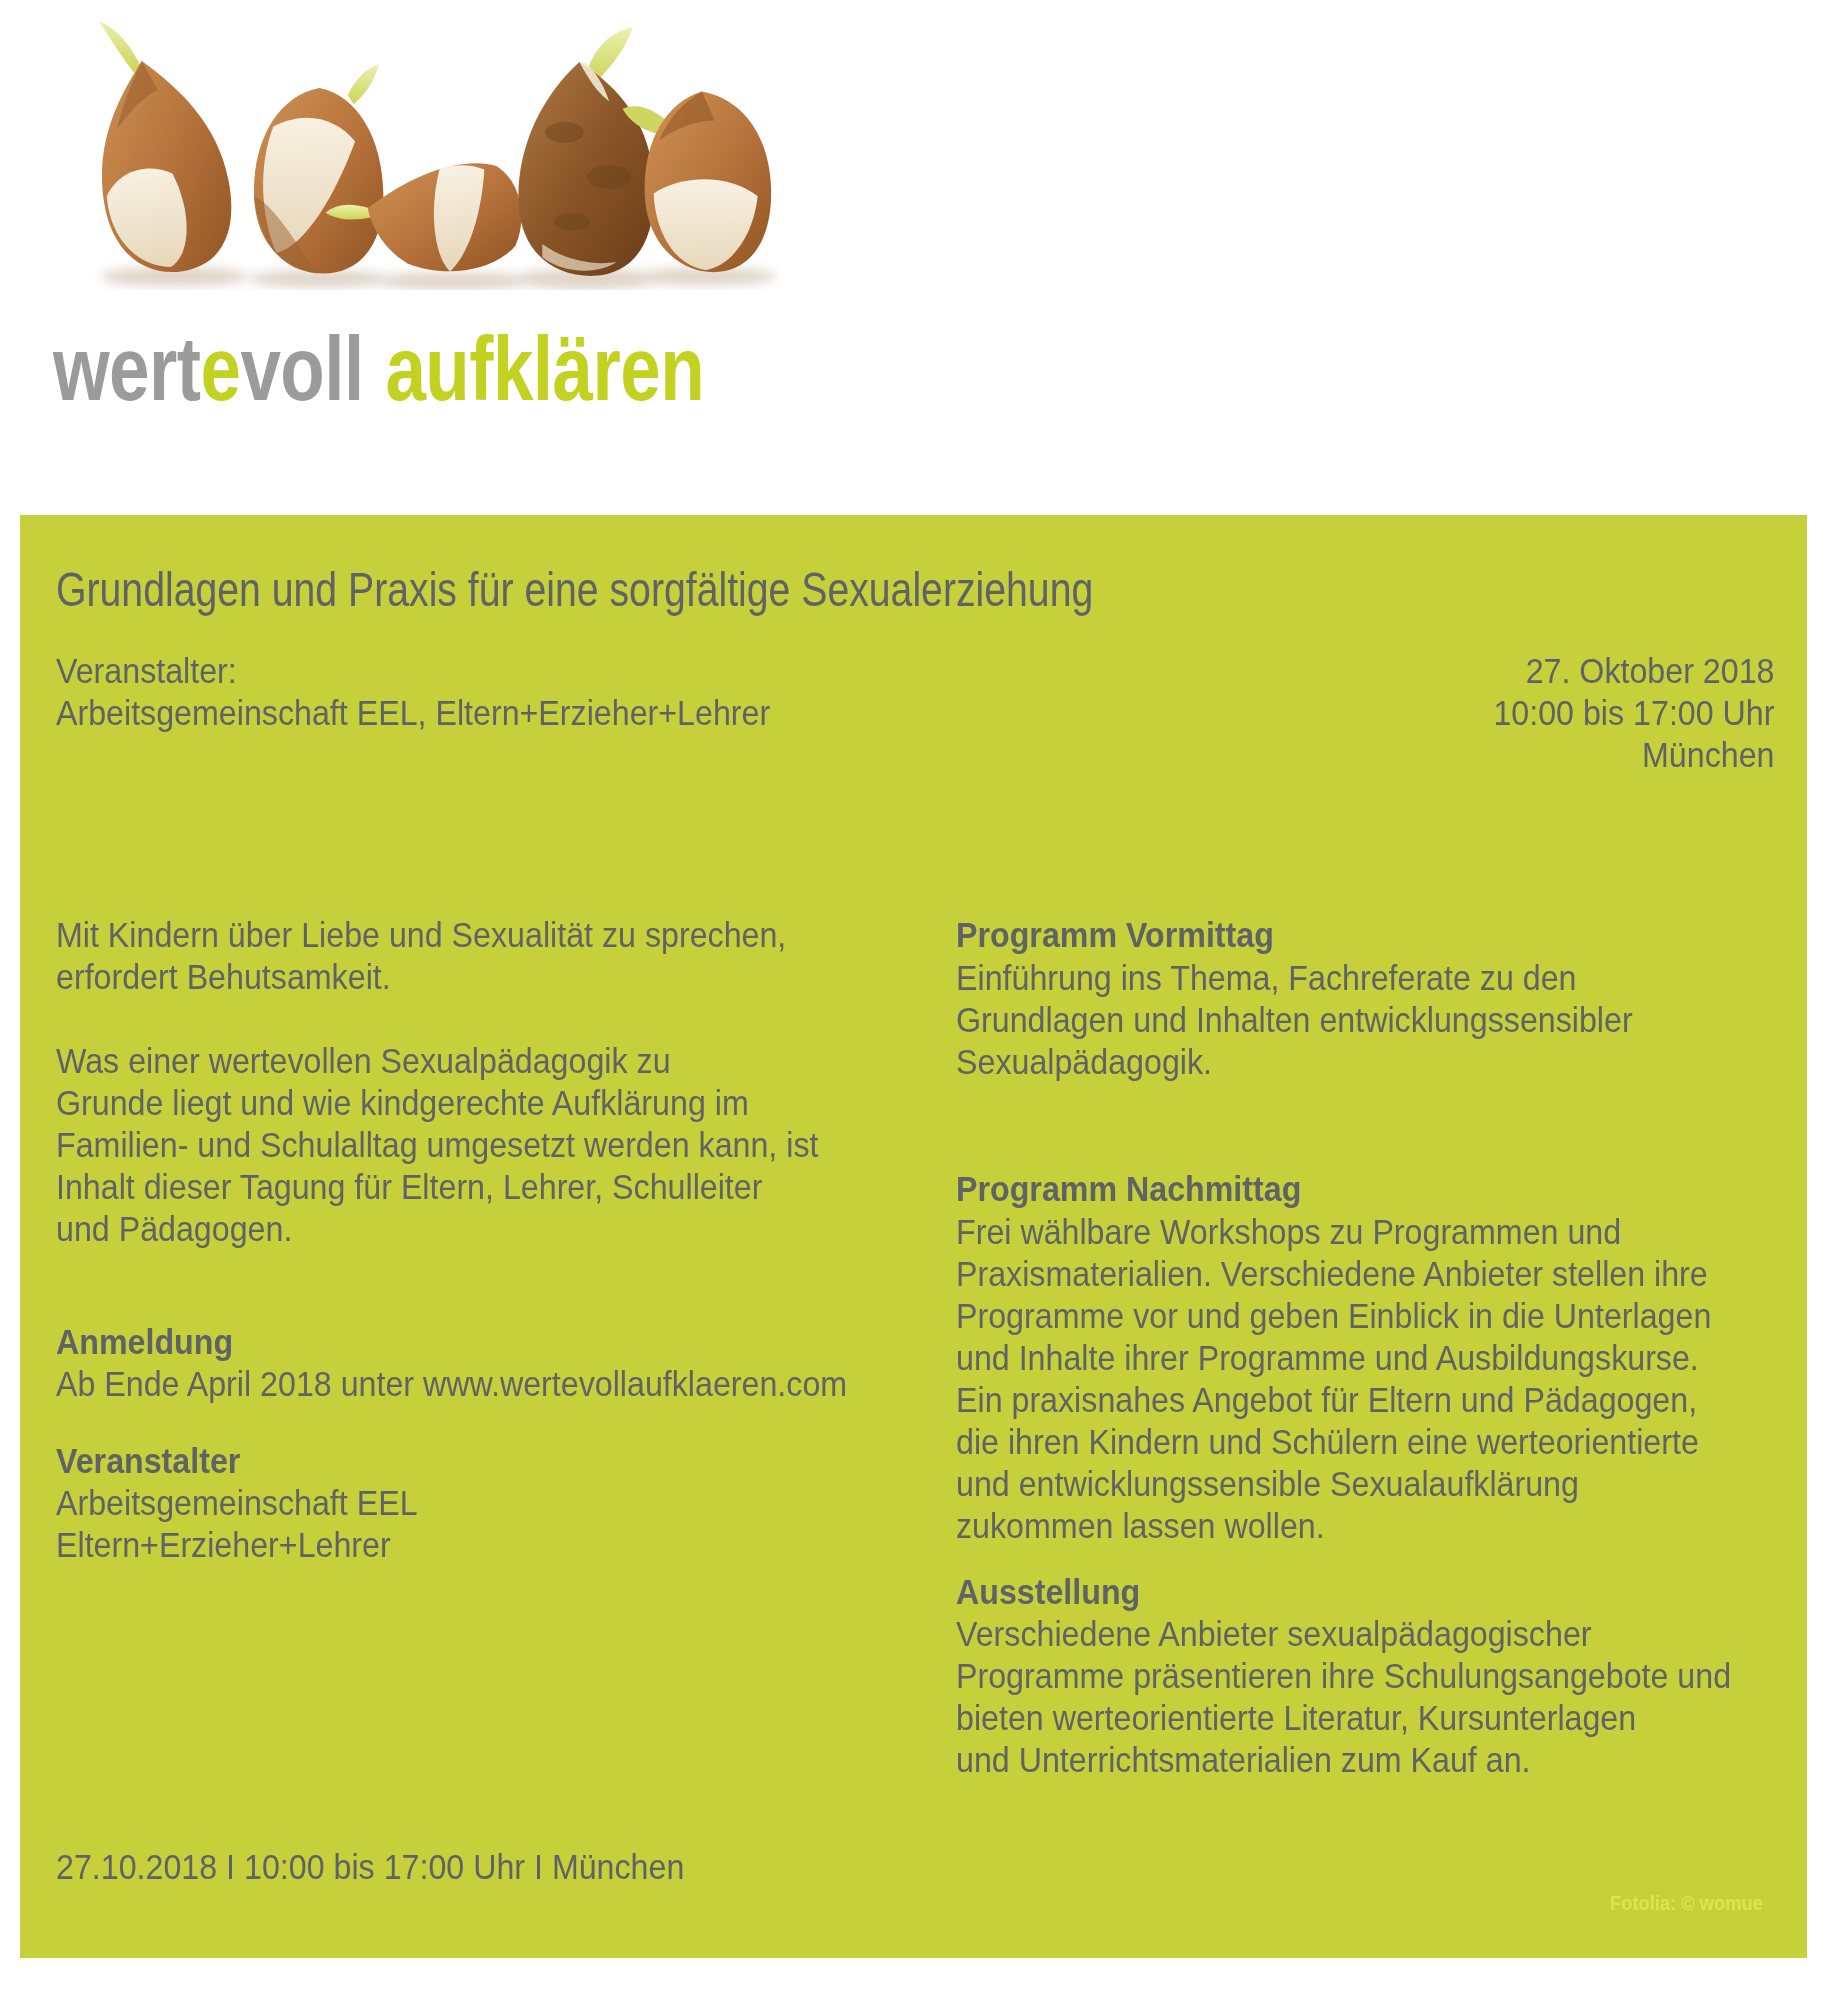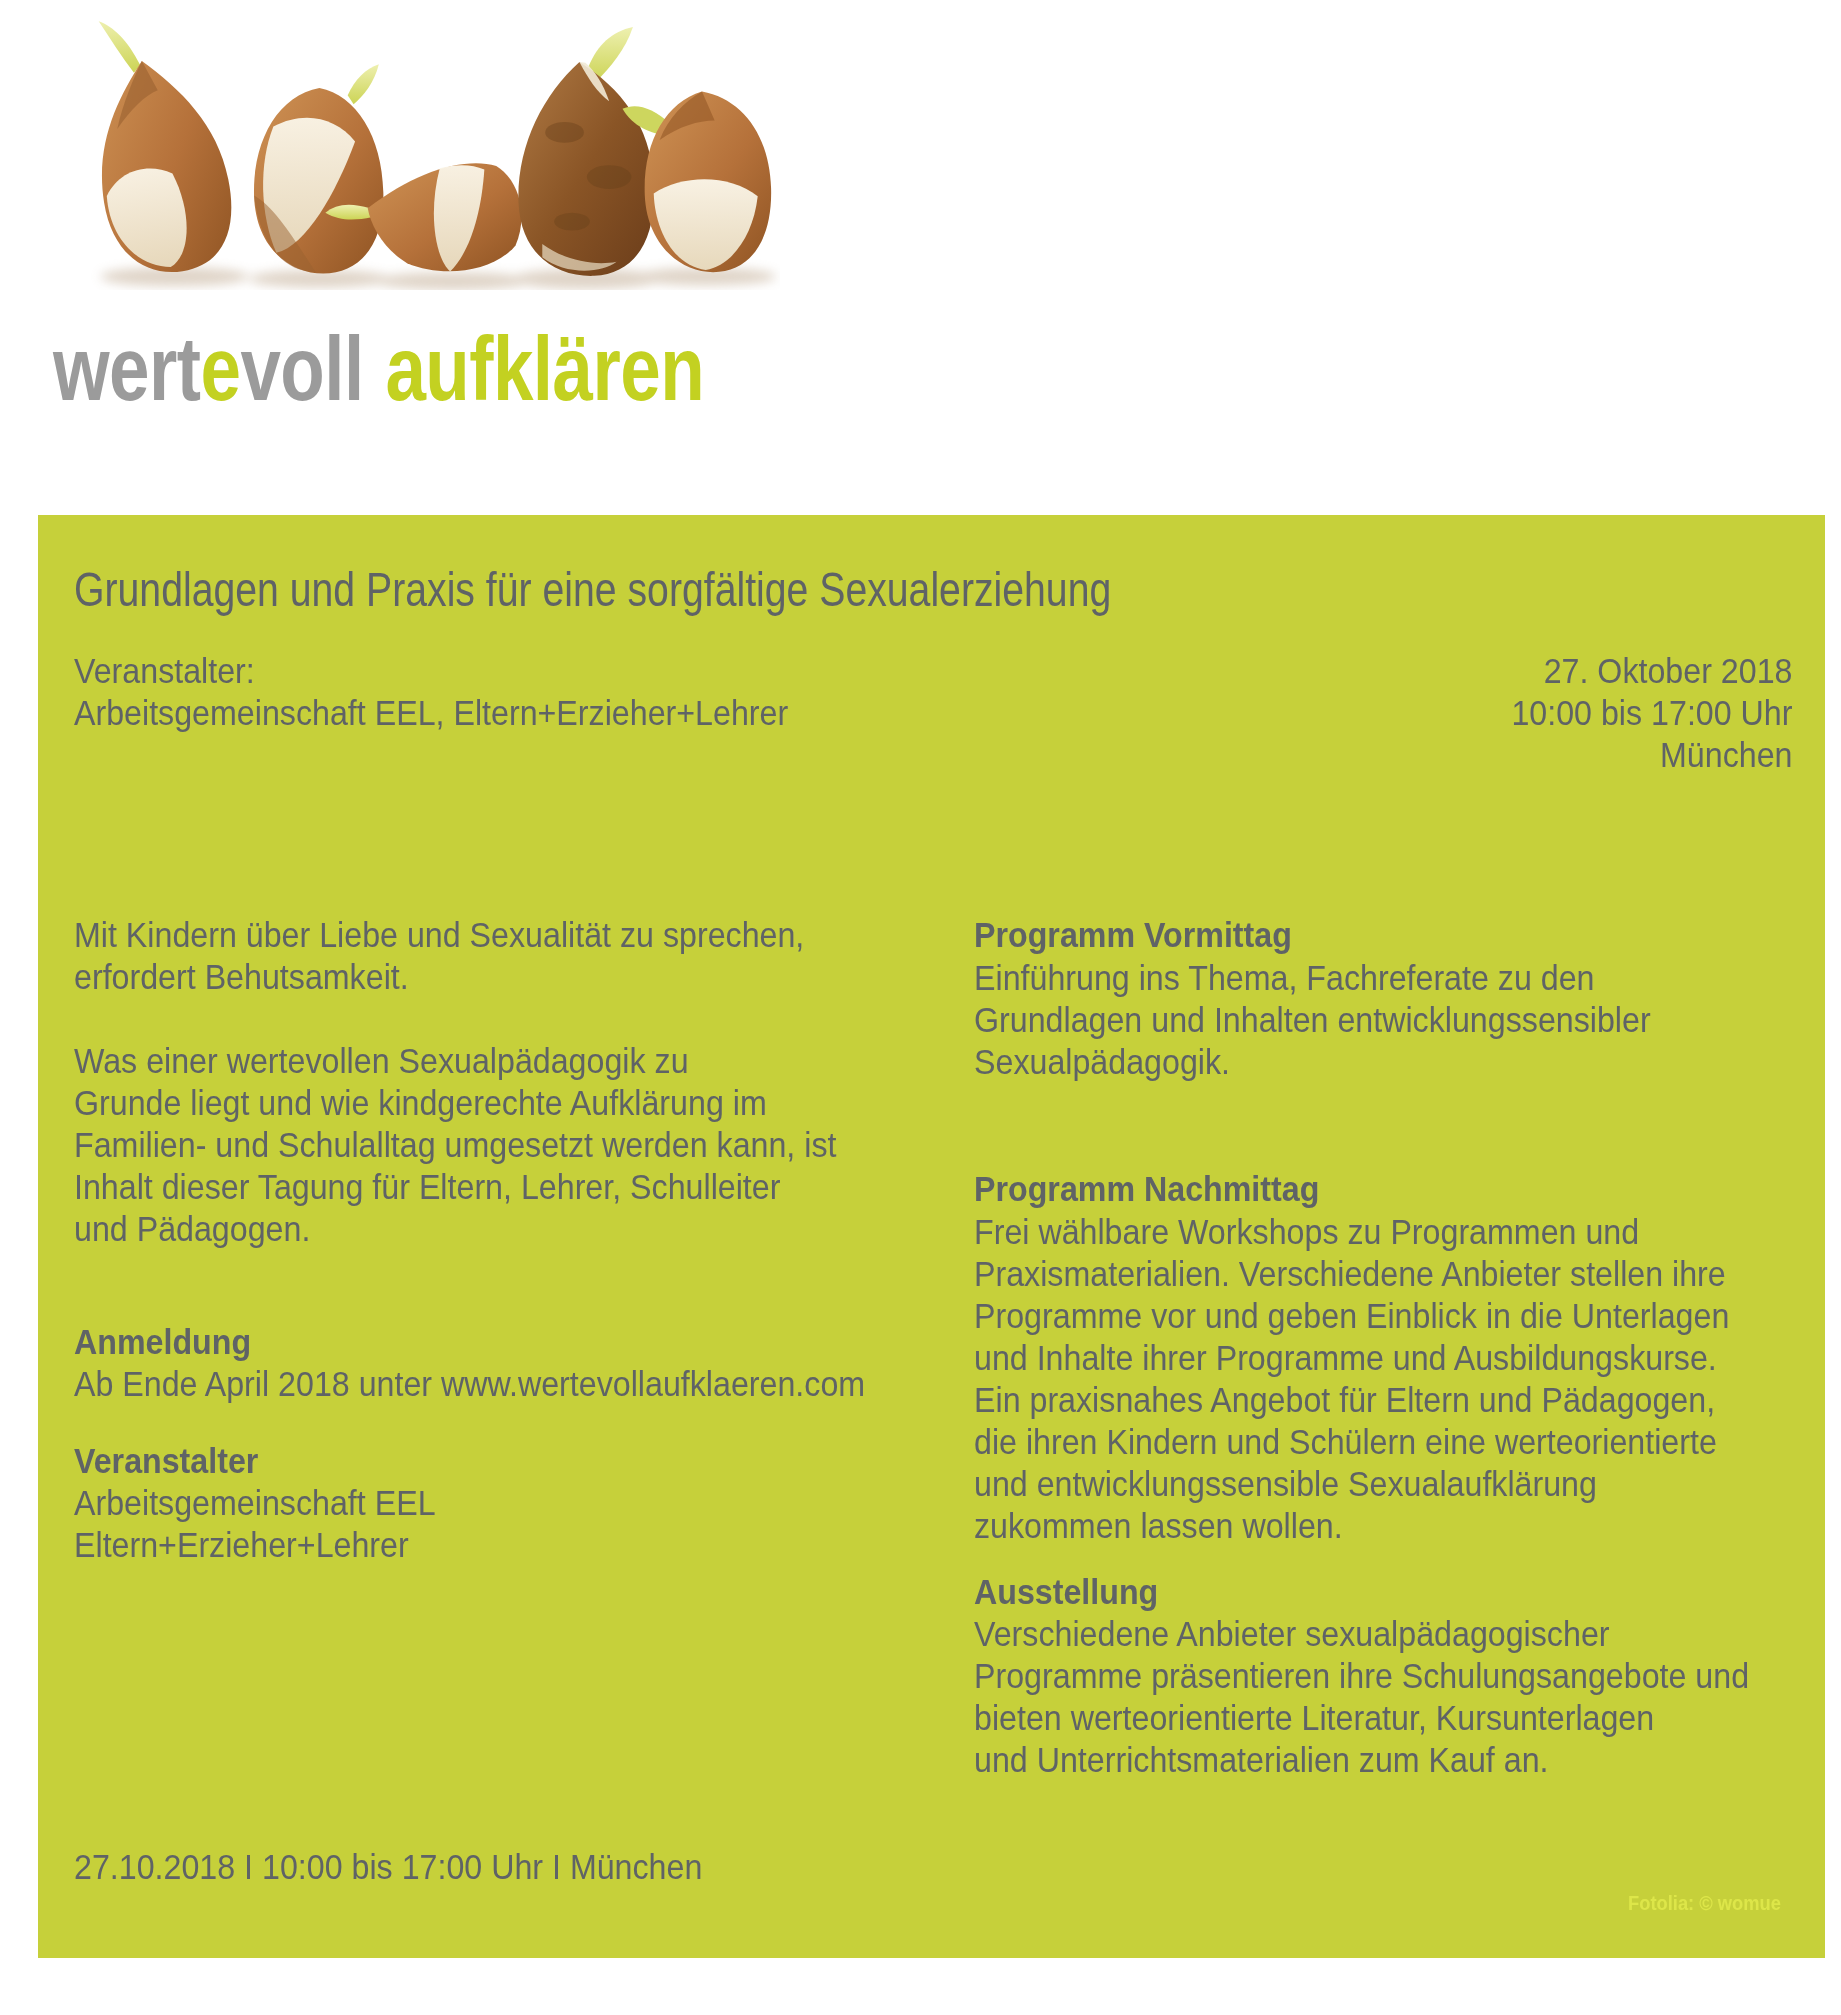--- a/index.html
+++ b/index.html
@@ -39,21 +39,21 @@
     transform: scaleX(0.80);
     transform-origin: 0 0;
   }
   .logo .lg { color: #9b9b9b; }
   .logo .le { color: #c3d121; }
   .logo .gap { margin-left: 0.30em; }
 
   
   .panel {
     position: absolute;
-    left: 38px;
+    left: 20px;
     top: 515px;
     width: 1787px;
     height: 1443px;
     background: #c6d03a;
     color: #5f6366;
   }
   .panel .txt {
     position: absolute;
     font-size: 35px;
     line-height: 42px;

